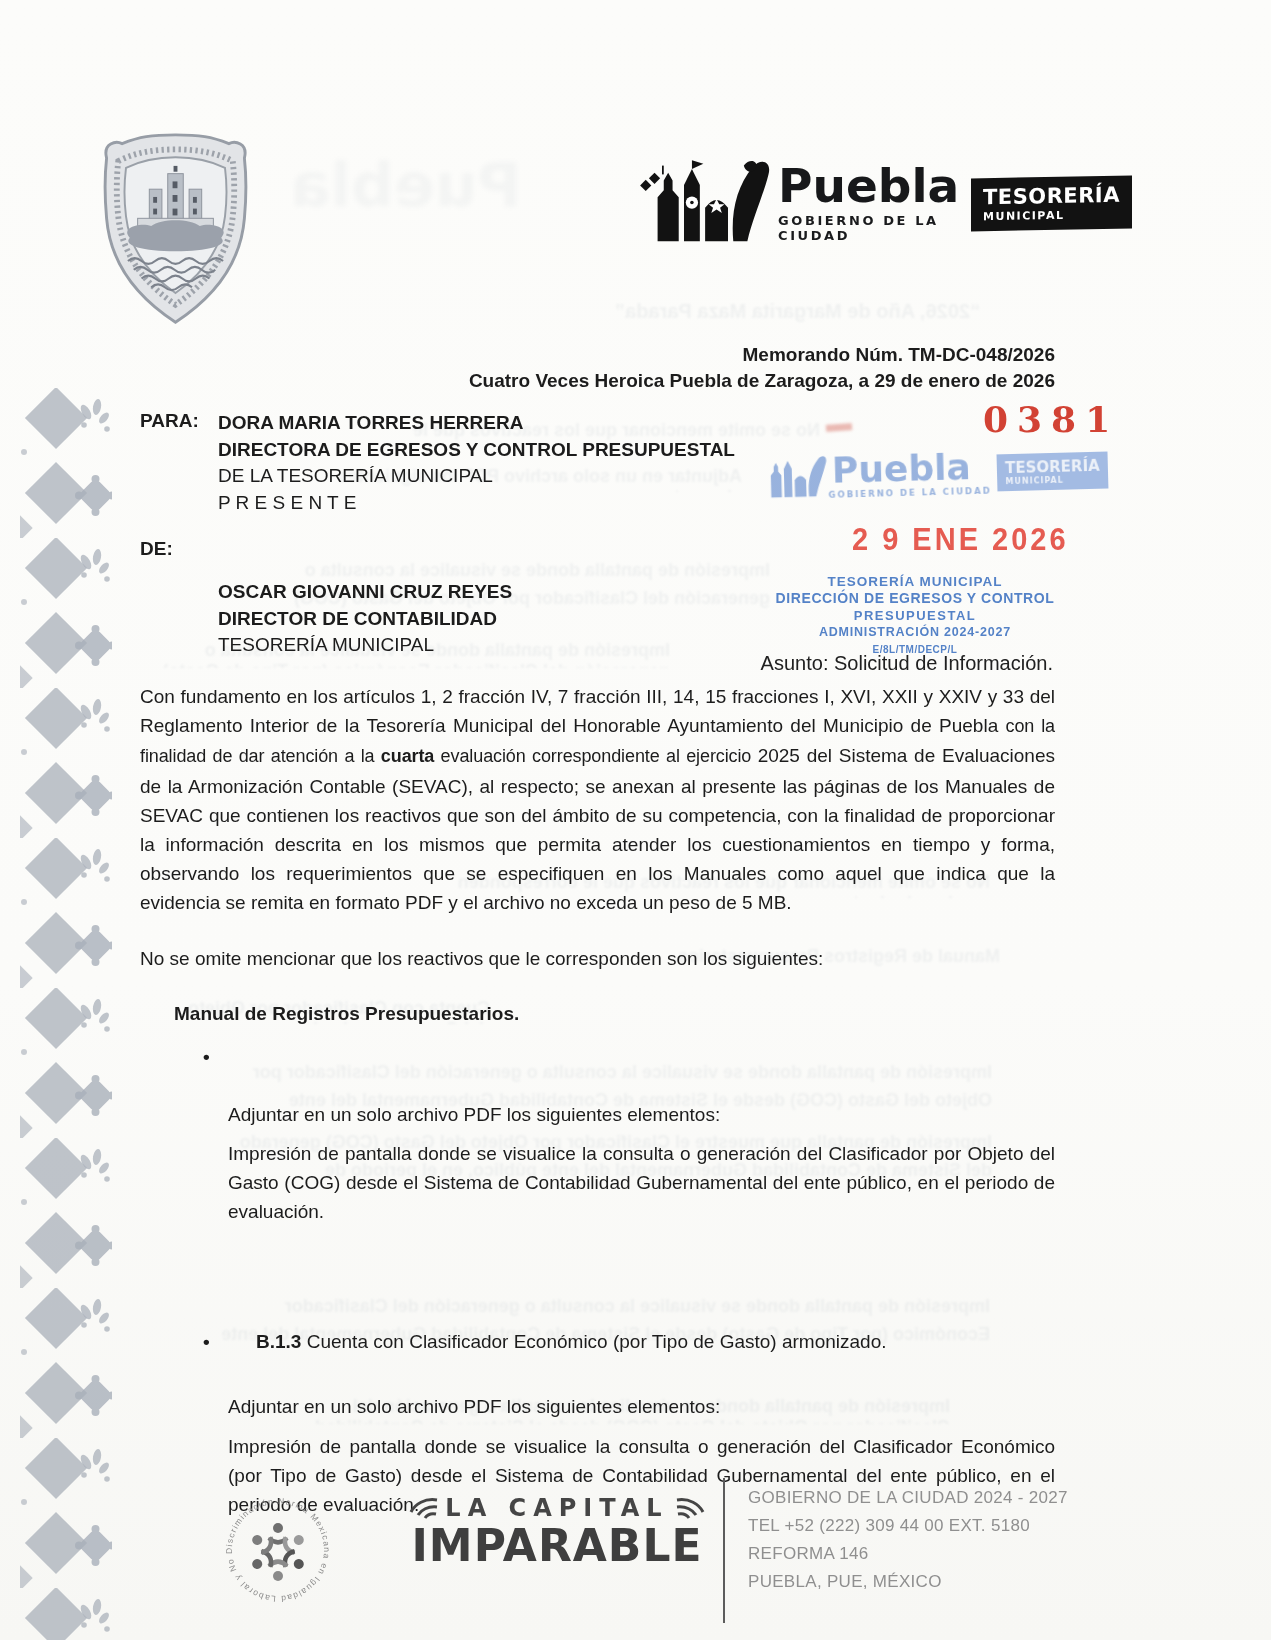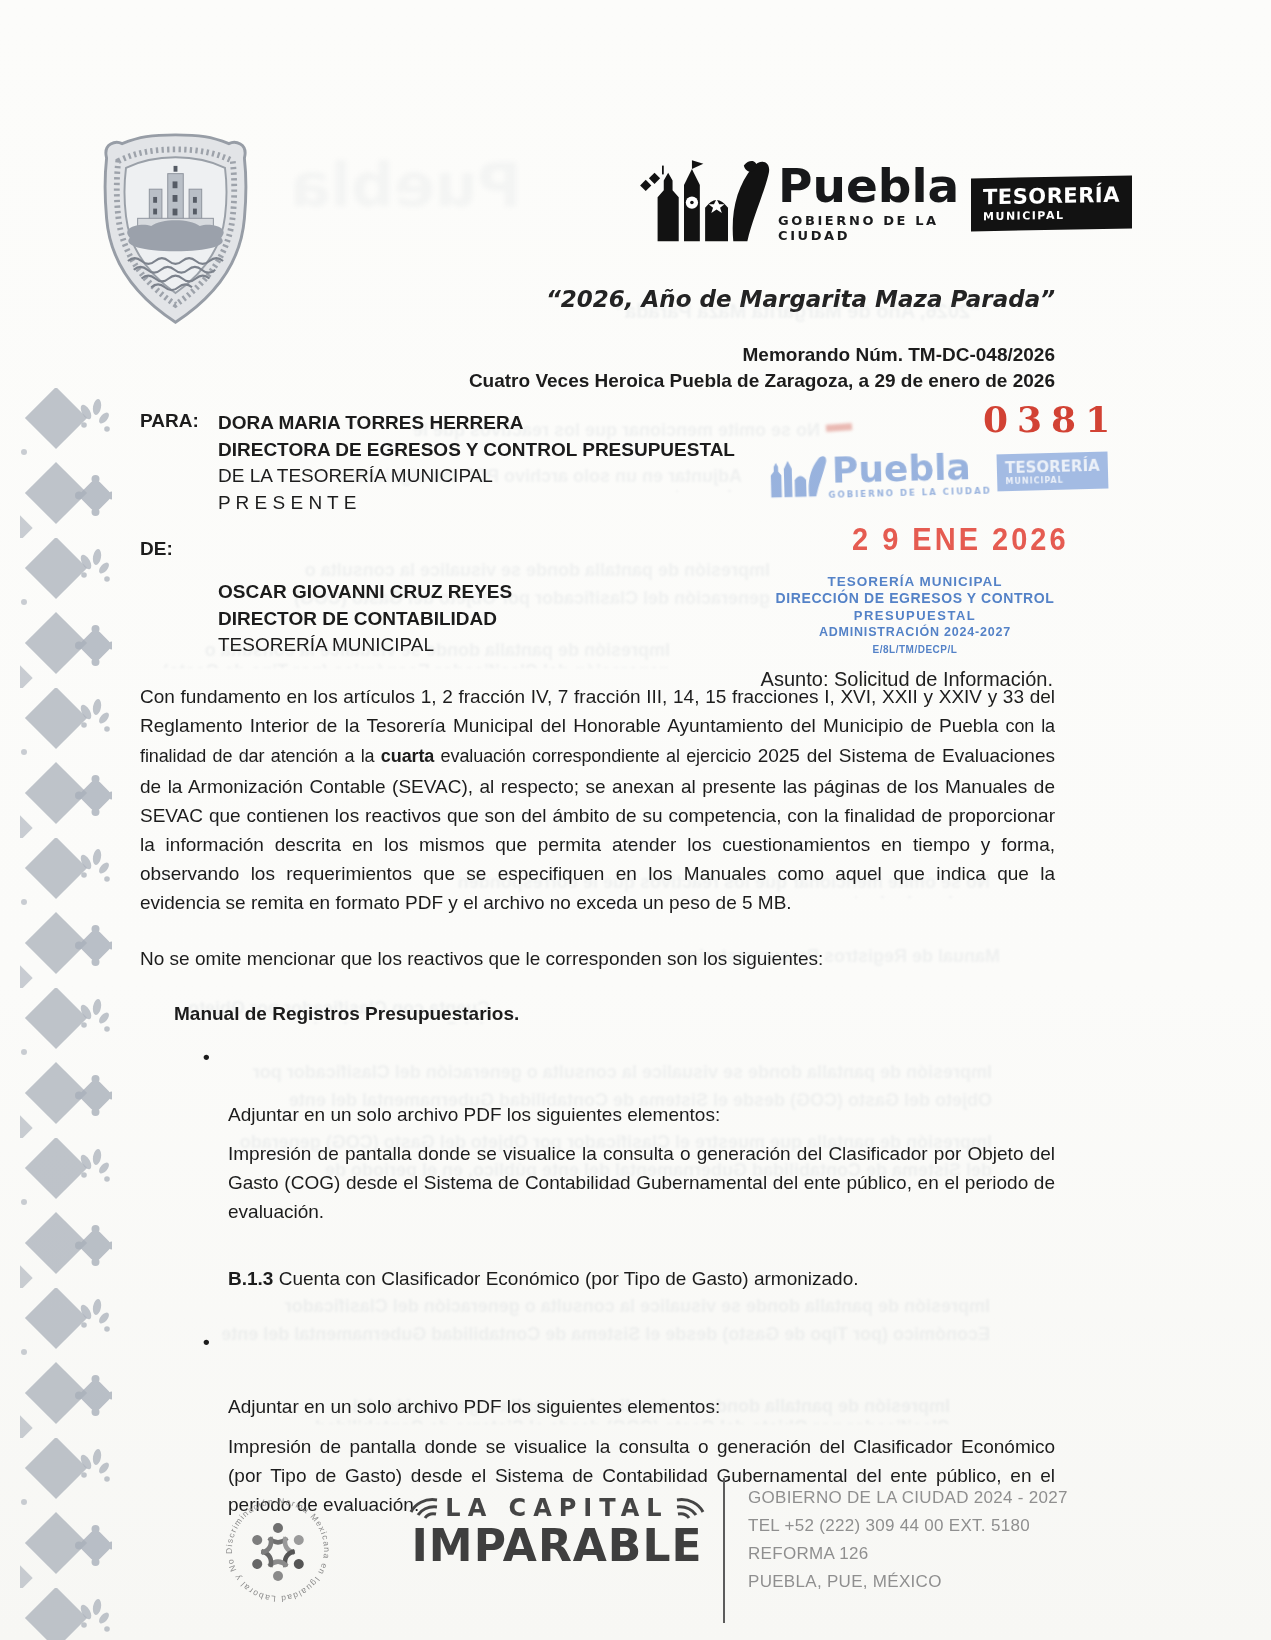--- a/index.html
+++ b/index.html
@@ -21,21 +21,21 @@
   .badge{background:#121212;color:#fff;margin-left:2px;padding:7px 12px 8px 12px;transform:skewY(-1deg);}
   .badge-l1{font-family:"DejaVu Sans",sans-serif;font-weight:800;font-size:21px;letter-spacing:.5px;}
   .badge-l2{font-family:"DejaVu Sans",sans-serif;font-weight:700;font-size:11px;letter-spacing:1.5px;margin-top:1px;}
   .year-legend{right:216px;top:286px;font-family:"DejaVu Sans",sans-serif;font-weight:800;font-style:italic;font-size:23px;color:#232323;}
   .memo-num{right:216px;top:344px;font-weight:700;font-size:19px;}
   .place-date{right:216px;top:370px;font-weight:700;font-size:19px;}
   
   .addr-label{left:140px;font-weight:700;font-size:19px;}
   .addr-lines{left:218px;font-size:19px;line-height:26.5px;}
   .w700{font-weight:700;}
-  .subject{right:218px;top:668px;font-size:20px;color:#202020;}
+  .subject{right:218px;top:652px;font-size:20px;color:#202020;}
   
   .folio{left:983px;top:398px;font-family:"DejaVu Serif",serif;font-weight:700;font-size:36px;letter-spacing:9px;color:#cf3526;opacity:.93;}
   .red-smudge{left:826px;top:424px;width:26px;height:7px;background:#d0574a;opacity:.4;filter:blur(1.5px);transform:rotate(-4deg);}
   .date-stamp{left:852px;top:524px;font-weight:700;font-size:29px;letter-spacing:3px;color:#e2463a;opacity:.88;transform:scaleY(1.05);}
   .office-stamp{left:735px;top:573px;width:360px;text-align:center;color:#4c7cc5;opacity:.95;line-height:17px;}
   .office-stamp .l1{font-size:13.5px;font-weight:600;letter-spacing:1px;}
   .office-stamp .l2{font-size:14px;font-weight:600;letter-spacing:.6px;}
   .office-stamp .l3{font-size:13px;font-weight:600;letter-spacing:1.5px;}
   .office-stamp .l4{font-size:12.5px;font-weight:600;letter-spacing:.8px;}
   .office-stamp .l5{font-size:10px;font-weight:600;letter-spacing:.5px;}
@@ -149,21 +149,20 @@
       <div class="wordmark">Puebla</div>
       <div class="tagline">GOBIERNO DE LA CIUDAD</div>
     </div>
     <div class="badge-bar"></div>
     <div class="badge">
       <div class="badge-l1">TESORERÍA</div>
       <div class="badge-l2">MUNICIPAL</div>
     </div>
   </div>
 
-  <div class="abs year-legend">“2026, Año de Margarita Maza Parada”</div>
   <div class="abs memo-num">Memorando Núm. TM-DC-048/2026</div>
   <div class="abs place-date">Cuatro Veces Heroica Puebla de Zaragoza, a 29 de enero de 2026</div>
 
   <div class="ghost" style="left:420px;top:300px;font-size:20px;width:560px;height:28px;">“2026, Año de Margarita Maza Parada”</div>
   <div class="ghost" style="left:300px;top:420px;font-size:18px;width:520px;height:26px;">No se omite mencionar que los reactivos que le corresponden son los siguientes:</div>
   <div class="ghost" style="left:262px;top:466px;font-size:18px;width:480px;height:26px;">Adjuntar en un solo archivo PDF los siguientes elementos:</div>
   <div class="ghost" style="left:250px;top:556px;font-size:18px;width:520px;height:56px;line-height:28px;">Impresión de pantalla donde se visualice la consulta o generación del Clasificador por Objeto del Gasto (COG) desde el Sistema de Contabilidad Gubernamental del ente público, en el periodo de evaluación.</div>
   <div class="ghost" style="left:150px;top:640px;font-size:18px;width:520px;height:28px;">Impresión de pantalla donde se visualice la consulta o generación del Clasificador Económico (por Tipo de Gasto) desde el Sistema de Contabilidad Gubernamental del ente público, en el periodo de evaluación.</div>
   <div class="ghost" style="left:430px;top:872px;font-size:18px;width:560px;height:26px;">No se omite mencionar que los reactivos que le corresponden son los siguientes:</div>
   <div class="ghost" style="left:620px;top:946px;font-size:18px;width:380px;height:26px;">Manual de Registros Presupuestarios.</div>
@@ -226,21 +225,21 @@
   <div class="abs plain-line" style="top:948px;">No se omite mencionar que los reactivos que le corresponden son los siguientes:</div>
 
   <div class="abs section-title" style="top:1003px;margin-left:34px;">Manual de Registros Presupuestarios.</div>
 
   <div class="abs bullet-dot" style="top:1046px;">•</div>
 
   <div class="abs sub" style="top:1100px;">Adjuntar en un solo archivo PDF los siguientes elementos:</div>
   <div class="abs sub" style="top:1139px;">Impresión de pantalla donde se visualice la consulta o generación del Clasificador por Objeto del Gasto (COG) desde el Sistema de Contabilidad Gubernamental del ente público, en el periodo de evaluación.</div>
 
   <div class="abs bullet-dot" style="top:1331px;">•</div>
-  <div class="abs bullet-text" style="top:1268px;"><span class="bold">B.1.3</span><span> Cuenta con Clasificador Económico (por Tipo de Gasto) armonizado.</span></div>
+  <div class="abs bullet-text" style="top:1331px;margin-left:28px;"><span class="bold">B.1.3</span><span> Cuenta con Clasificador Económico (por Tipo de Gasto) armonizado.</span></div>
 
   <div class="abs sub" style="top:1392px;">Adjuntar en un solo archivo PDF los siguientes elementos:</div>
   <div class="abs sub" style="top:1432px;">Impresión de pantalla donde se visualice la consulta o generación del Clasificador Económico (por Tipo de Gasto) desde el Sistema de Contabilidad Gubernamental del ente público, en el periodo de evaluación.</div>
 
   <svg class="abs" style="left:220px;top:1490px;" width="116" height="124" viewBox="0 0 116 124">
     <defs>
         <path id="sealArc" d="M58,14 a46,46 0 1 1 -0.01,0" fill="none"></path>
       </defs>
     <text font-size="8.5" fill="#8a8a8a" letter-spacing="1.2" font-family="Liberation Sans,sans-serif">
       <textPath href="#sealArc">Norma Mexicana en Igualdad Laboral y No Discriminación  •</textPath>
@@ -292,17 +291,17 @@
         </svg>
     </div>
     <div class="cap-l2">IMPARABLE</div>
   </div>
 
   <div class="abs divider"></div>
 
   <div class="abs contact">
     <div>GOBIERNO DE LA CIUDAD 2024 - 2027</div>
     <div>TEL +52 (222) 309 44 00 EXT. 5180</div>
-    <div>REFORMA 126</div>
+    <div>REFORMA 146</div>
     <div>PUEBLA, PUE, MÉXICO</div>
   </div>
 
 </div>
 
 </body></html>

